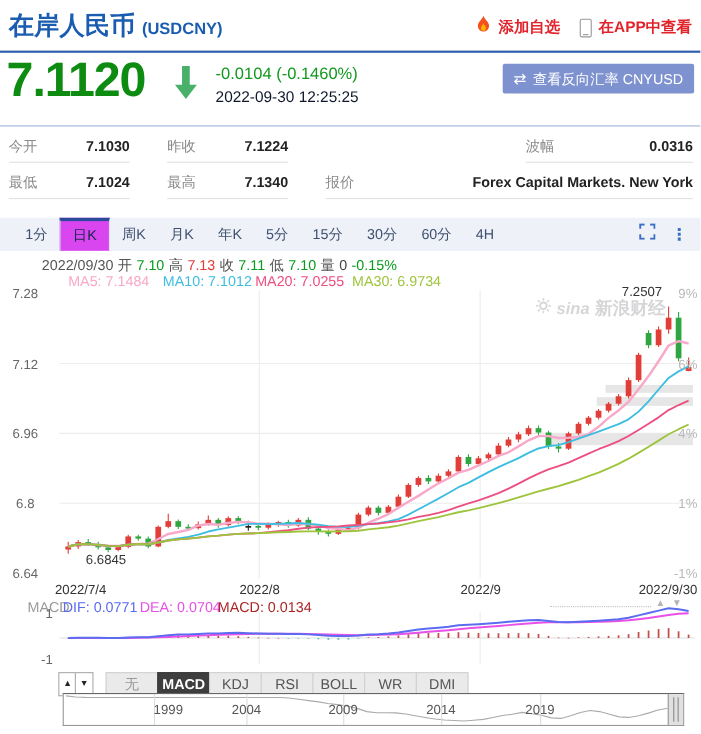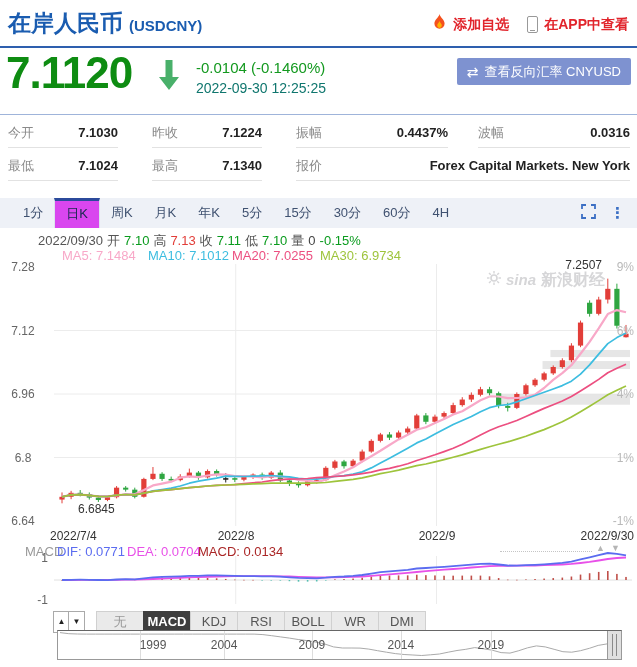--- a/index.html
+++ b/index.html
@@ -11,21 +11,21 @@
   .symbol{font-size:15px;font-weight:bold;color:#1a5cb0;margin-left:6px;}
   .hdr-right{right:8px;top:14px;display:flex;align-items:center;gap:6px;}
   .red-link{color:#e1242b;font-size:14px;font-weight:bold;cursor:pointer;}
   .phone{width:9px;height:15px;border:1px solid #999;border-radius:2px;position:relative;}
   .phone:after{content:"";position:absolute;left:2px;right:2px;bottom:1px;height:1px;background:#999;}
   .divider1{left:0;top:46px;width:637px;height:2px;background:#2e5fae;}
   .divider2{left:0;top:114px;width:637px;height:1px;background:#9fb4da;}
   
   .big-price{left:6px;top:48px;font-size:44px;font-weight:bold;color:#0e8c12;letter-spacing:-1px;}
   .chg{left:196px;top:59px;font-size:15px;color:#13991f;}
-  .ts{left:196px;top:80px;font-size:14px;color:#0f766e;}
+  .ts{left:196px;top:80px;font-size:14px;color:#0f172a;}
   .rev-btn{right:6px;top:58px;height:27px;background:#7e92d0;color:#fff;font-size:13px;
            display:flex;align-items:center;gap:6px;padding:0 10px;border-radius:2px;cursor:pointer;}
   .rev-icon{font-family:"DejaVu Sans",sans-serif;font-size:14px;}
   
   .stat-cell{position:absolute;height:25px;border-bottom:1px solid #e2e2e2;font-size:13px;}
   .stat-cell .lb{color:#8a8a8a;float:left;line-height:22px;}
   .stat-cell .vl{color:#222;font-weight:bold;float:right;line-height:22px;}
   
   #period-bar{left:0;top:198px;width:637px;height:30px;background:#eef1f7;}
   #period-tabs{position:absolute;left:12px;top:0;display:flex;height:30px;}
@@ -410,24 +410,20 @@
     </div>
 
 <div class="stat-cell" style="left: 8px; top: 122px; width: 110px;">
       <span class="lb">今开</span>
       <span class="vl">7.1030</span>
     </div>
     <div class="stat-cell" style="left: 152px; top: 122px; width: 110px;">
       <span class="lb">昨收</span>
       <span class="vl">7.1224</span>
     </div>
-    <div class="stat-cell" style="left: 296px; top: 122px; width: 152px;">
-      <span class="lb">振幅</span>
-      <span class="vl">0.4437%</span>
-    </div>
     <div class="stat-cell" style="left: 478px; top: 122px; width: 152px;">
       <span class="lb">波幅</span>
       <span class="vl">0.0316</span>
     </div>
     <div class="stat-cell" style="left: 8px; top: 155px; width: 110px;">
       <span class="lb">最低</span>
       <span class="vl">7.1024</span>
     </div>
     <div class="stat-cell" style="left: 152px; top: 155px; width: 110px;">
       <span class="lb">最高</span>

